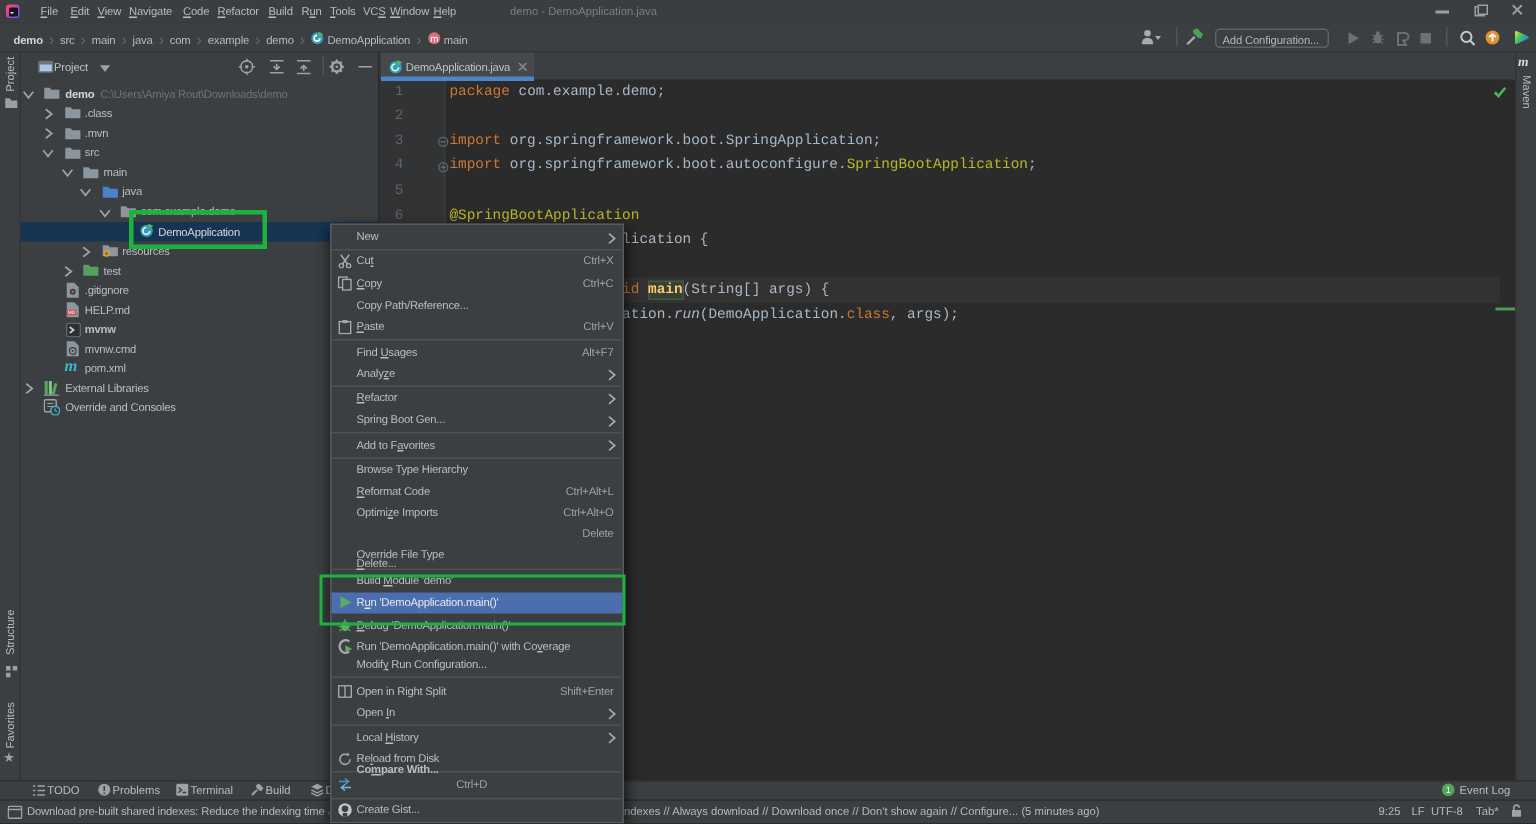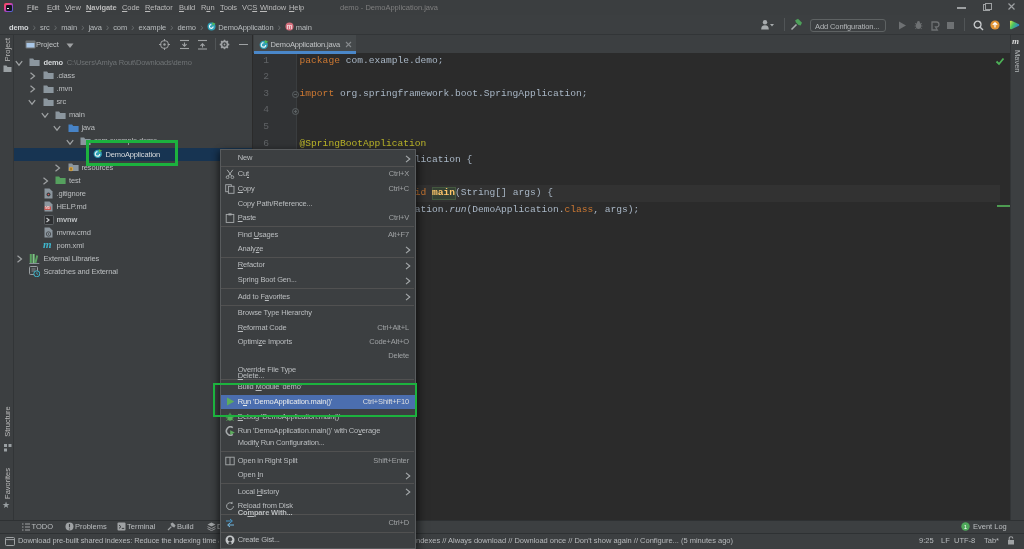--- a/index.html
+++ b/index.html
@@ -26,21 +26,21 @@
 <div id="app">
 
 <div class="abs" style="left:0;top:0;width:1024px;height:15px;background:#3b3e40;"></div>
 <div class="abs" style="left:4px;top:3px;width:9px;height:9px;border-radius:2px;
   background:linear-gradient(135deg,#fc4c4c 0%,#e9458a 30%,#9d43c8 60%,#3d6fe0 100%);"></div>
 <div class="abs" style="left:5.5px;top:4.5px;width:6px;height:6px;background:#15151f;border-radius:1px;"></div>
     <div class="abs" style="left:6.5px;top:7.5px;width:2.5px;height:1.2px;background:#e8e8e8;"></div>
 <div class="t" style="left:27px;top:2.5px;font-size:7.5px;letter-spacing:-0.1px;color:#bbbbbb;"><u>F</u>ile</div>
 <div class="t" style="left:47px;top:2.5px;font-size:7.5px;letter-spacing:-0.1px;color:#bbbbbb;"><u>E</u>dit</div>
 <div class="t" style="left:65px;top:2.5px;font-size:7.5px;letter-spacing:-0.1px;color:#bbbbbb;"><u>V</u>iew</div>
-<div class="t" style="left:86px;top:2.5px;font-size:7.5px;letter-spacing:-0.1px;color:#bbbbbb;font-weight:bold;"><u>N</u>avigate</div>
+<div class="t" style="left:86px;top:2.5px;font-size:7.5px;letter-spacing:-0.1px;color:#bbbbbb;"><u>N</u>avigate</div>
 <div class="t" style="left:122px;top:2.5px;font-size:7.5px;letter-spacing:-0.1px;color:#bbbbbb;"><u>C</u>ode</div>
 <div class="t" style="left:145px;top:2.5px;font-size:7.5px;letter-spacing:-0.1px;color:#bbbbbb;"><u>R</u>efactor</div>
 <div class="t" style="left:179px;top:2.5px;font-size:7.5px;letter-spacing:-0.1px;color:#bbbbbb;"><u>B</u>uild</div>
 <div class="t" style="left:201px;top:2.5px;font-size:7.5px;letter-spacing:-0.1px;color:#bbbbbb;">R<u>u</u>n</div>
 <div class="t" style="left:220px;top:2.5px;font-size:7.5px;letter-spacing:-0.1px;color:#bbbbbb;"><u>T</u>ools</div>
 <div class="t" style="left:242px;top:2.5px;font-size:7.5px;letter-spacing:-0.1px;color:#bbbbbb;">VC<u>S</u></div>
 <div class="t" style="left:260px;top:2.5px;font-size:7.5px;letter-spacing:-0.1px;color:#bbbbbb;"><u>W</u>indow</div>
 <div class="t" style="left:289px;top:2.5px;font-size:7.5px;letter-spacing:-0.1px;color:#bbbbbb;"><u>H</u>elp</div>
 <div class="t" style="left:340px;top:3px;font-size:7.5px;color:#7f7f7f;">demo - DemoApplication.java</div>
 
@@ -264,21 +264,21 @@
       <rect x="6.4" y="2.5" width="2" height="7.5" fill="#5ba562" transform="rotate(14 7.4 6)"></rect>
       <rect x="0.3" y="10" width="10" height="0.8" fill="#9aa5ad"></rect>
     </svg>
 <div class="row" style="left:43.5px;top:252.3px;">External Libraries</div>
 <svg class="abs" style="left:29px;top:266.4px" width="11" height="11" viewBox="0 0 11 11">
       <rect x="0.5" y="0.5" width="8" height="8" rx="1" fill="none" stroke="#9aa0a3" stroke-width="1"></rect>
       <path d="M2.5 3 h4 M2.5 5 h4" stroke="#9aa0a3" stroke-width="0.8"></path>
       <circle cx="7.8" cy="7.8" r="3" fill="#3c3f41" stroke="#3fb6cd" stroke-width="1"></circle>
       <path d="M7.8 6.3 v1.5 l1.2 0.7" stroke="#3fb6cd" stroke-width="0.8" fill="none"></path>
     </svg>
-<div class="row" style="left:43.5px;top:265.4px;">Scratches and External</div>
+<div class="row" style="left:43.5px;top:265.4px;">Override and Consoles</div>
 
 <div class="abs" style="left:253px;top:35px;width:757px;height:18px;background:#3c3f41;"></div>
 
 <div class="abs" style="left:254px;top:35px;width:102px;height:16.5px;background:#45494b;"></div>
 <div class="abs" style="left:254px;top:51.3px;width:102px;height:2.6px;background:#4a87c9;"></div>
 <svg class="abs" style="left:259px;top:40px" width="9.5" height="9.5" viewBox="0 0 11 11">
       <circle cx="5.5" cy="5.7" r="4.8" fill="#2fa0b7"></circle>
       <path d="M7.8 5.7a2.6 2.6 0 1 1-2.6-2.6" stroke="#eaf3f5" stroke-width="1.3" fill="none"></path>
       <path d="M6.6 0 L10.8 2 L7 4.1z" fill="#53b94e"></path>
     </svg>
@@ -309,20 +309,21 @@
       <circle cx="3.5" cy="3.5" r="3" fill="none" stroke="#5f6467" stroke-width="0.9"></circle>
       <path d="M1.8 3.5 h3.4" stroke="#5f6467" stroke-width="0.9"></path>
     </svg>
 <svg class="abs" style="left:291.5px;top:107.5px" width="7" height="7">
       <circle cx="3.5" cy="3.5" r="3" fill="none" stroke="#5f6467" stroke-width="0.9"></circle>
       <path d="M1.8 3.5 h3.4 M3.5 1.8 v3.4" stroke="#5f6467" stroke-width="0.9"></path>
     </svg>
 
 <div class="cl" style="top:52.7px;"><span class="kw">package</span> com.example.demo;</div>
 <div class="cl" style="top:85.8px;"><span class="kw">import</span> org.springframework.boot.SpringApplication;</div>
+<div class="cl" style="top:102.4px;"><span class="kw">import</span> org.springframework.boot.autoconfigure.<span class="an">SpringBootApplication</span>;</div>
 <div class="cl" style="top:135.5px;"><span class="an">@SpringBootApplication</span></div>
 <div class="cl" style="top:152.1px;"><span class="kw">public class</span> DemoApplication {</div>
 <div class="cl" style="top:185.2px;">    <span class="kw">public static void</span> <span class="mn">main</span>(String[] args) {</div>
 <div class="cl" style="top:201.8px;">        SpringApplication.<i>run</i>(DemoApplication.<span class="kw">class</span>, args);</div>
 
 <svg class="abs" style="left:995px;top:57px" width="10" height="9">
       <path d="M1.5 4.5 L4 7 L8.5 1.5" stroke="#4db157" stroke-width="1.8" fill="none"></path>
     </svg>
 <div class="abs" style="left:997px;top:204.8px;width:13px;height:2.2px;background:#4d9b51;"></div>
 
@@ -425,29 +426,28 @@
 <div class="sep" style="top:288.3px;z-index:45;"></div>
 <div class="mi" style="top:289.5px;z-index:46;">Add to F<u>a</u>vorites</div>
 <svg class="abs" style="left:405px;top:293.0px;z-index:46" width="6" height="8">
       <path d="M1 0.8 L4.8 4 L1 7.2" stroke="#a7abad" stroke-width="1.1" fill="none"></path>
     </svg>
 <div class="sep" style="top:304.8px;z-index:45;"></div>
 <div class="mi" style="top:306.0px;z-index:46;">Browse Type Hierarchy</div>
 <div class="mi" style="top:320.5px;z-index:46;"><u>R</u>eformat Code</div>
 <div class="ms" style="top:320.5px;z-index:46;">Ctrl+Alt+L</div>
 <div class="mi" style="top:334.8px;z-index:46;">Optimi<u>z</u>e Imports</div>
-<div class="ms" style="top:334.8px;z-index:46;">Code+Alt+O</div>
+<div class="ms" style="top:334.8px;z-index:46;">Ctrl+Alt+O</div>
 <div class="mi" style="top:369px;z-index:46;"><u>D</u>elete...</div>
 <div class="ms" style="top:349.2px;z-index:46;">Delete</div>
 <div class="mi" style="top:363.2px;z-index:46;">Override File Type</div>
 <div class="sep" style="top:378.7px;z-index:45;"></div>
 <div class="mi" style="top:380.1px;z-index:46;">Build <u>M</u>odule 'demo'</div>
 <div class="abs" style="left:221px;top:394.6px;width:194px;height:14px;background:#4b6eaf;z-index:44;"></div>
 <div class="mi" style="top:394.8px;z-index:46;color:#e8eaeb;">R<u>u</u>n 'DemoApplication.main()'</div>
-<div class="ms" style="top:394.8px;z-index:46;color:#dcdee0;">Ctrl+Shift+F10</div>
 <svg class="abs" style="left:225.5px;top:397.3px;z-index:46" width="9" height="9" viewBox="0 0 9 9">
       <path d="M1 0.5 L8.3 4.5 L1 8.5 Z" fill="#5cad5c"></path>
     </svg>
 <div class="mi" style="top:409.5px;z-index:46;"><u>D</u>ebug 'DemoApplication.main()'</div>
 <svg class="abs" style="left:224.5px;top:411.5px;z-index:46" width="10" height="10" viewBox="0 0 10 10">
       <ellipse cx="5" cy="5.5" rx="2.6" ry="3.3" fill="#5cad5c"></ellipse>
       <path d="M5 0.8 v1.6 M1.2 3.2 l1.8 1 M8.8 3.2 l-1.8 1 M0.8 5.8 h1.6 M8.6 5.8 H7 M1.4 8.6 l1.6-1.2 M8.6 8.6 L7 7.4" stroke="#5cad5c" stroke-width="0.8"></path>
     </svg>
 <div class="mi" style="top:424.2px;z-index:46;">Run 'DemoApplication.main()' with Co<u>v</u>erage</div>
 <svg class="abs" style="left:224.5px;top:426.2px;z-index:46" width="10" height="10" viewBox="0 0 10 10">
@@ -471,21 +471,21 @@
 <svg class="abs" style="left:405px;top:488.3px;z-index:46" width="6" height="8">
       <path d="M1 0.8 L4.8 4 L1 7.2" stroke="#a7abad" stroke-width="1.1" fill="none"></path>
     </svg>
 <div class="mi" style="top:499.2px;z-index:46;">Re<u>l</u>oad from Disk</div>
 <svg class="abs" style="left:224.5px;top:501.2px;z-index:46" width="10" height="10" viewBox="0 0 10 10">
       <path d="M8.4 5.2 a3.4 3.4 0 1 1-1.3-2.7" fill="none" stroke="#a7abad" stroke-width="1"></path>
       <path d="M7.4 0.6 L7.6 3 L5.4 2.2 Z" fill="#a7abad"></path>
     </svg>
 <div class="sep" style="top:514.3px;z-index:45;"></div>
 <div class="mi" style="top:506px;z-index:46;font-weight:bold;">Co<u>m</u>pare With...</div>
-<div class="ms" style="top:516.4px;z-index:46;">Ctrl+D</div>
+<div class="ms" style="top:516.4px;z-index:46;text-align:center;">Ctrl+D</div>
 <svg class="abs" style="left:224.5px;top:518.4px;z-index:46" width="10" height="10" viewBox="0 0 10 10">
       <path d="M1 3 h6 M5 1 l2.4 2 L5 5" stroke="#4696c8" stroke-width="1" fill="none"></path>
       <path d="M9 7 H3 M5 5 L2.6 7 L5 9" stroke="#73b9e2" stroke-width="1" fill="none"></path>
     </svg>
 <div class="sep" style="top:531.5px;z-index:45;"></div>
 <div class="mi" style="top:532.6px;z-index:46;">Create Gist...</div>
 <svg class="abs" style="left:224.5px;top:534.6px;z-index:46" width="10" height="10" viewBox="0 0 10 10">
       <circle cx="5" cy="5" r="4.5" fill="#c3c6c8"></circle>
       <path d="M5 9.5 c-0.8 0 -1.6 -0.3 -1.6 -1.2 c0 -0.9 0.3 -1.5 1.6 -1.5 c1.3 0 1.6 0.6 1.6 1.5 c0 0.9 -0.8 1.2 -1.6 1.2 Z" fill="#3c3f41"></path>
       <circle cx="5" cy="4.2" r="2.2" fill="#3c3f41"></circle>

